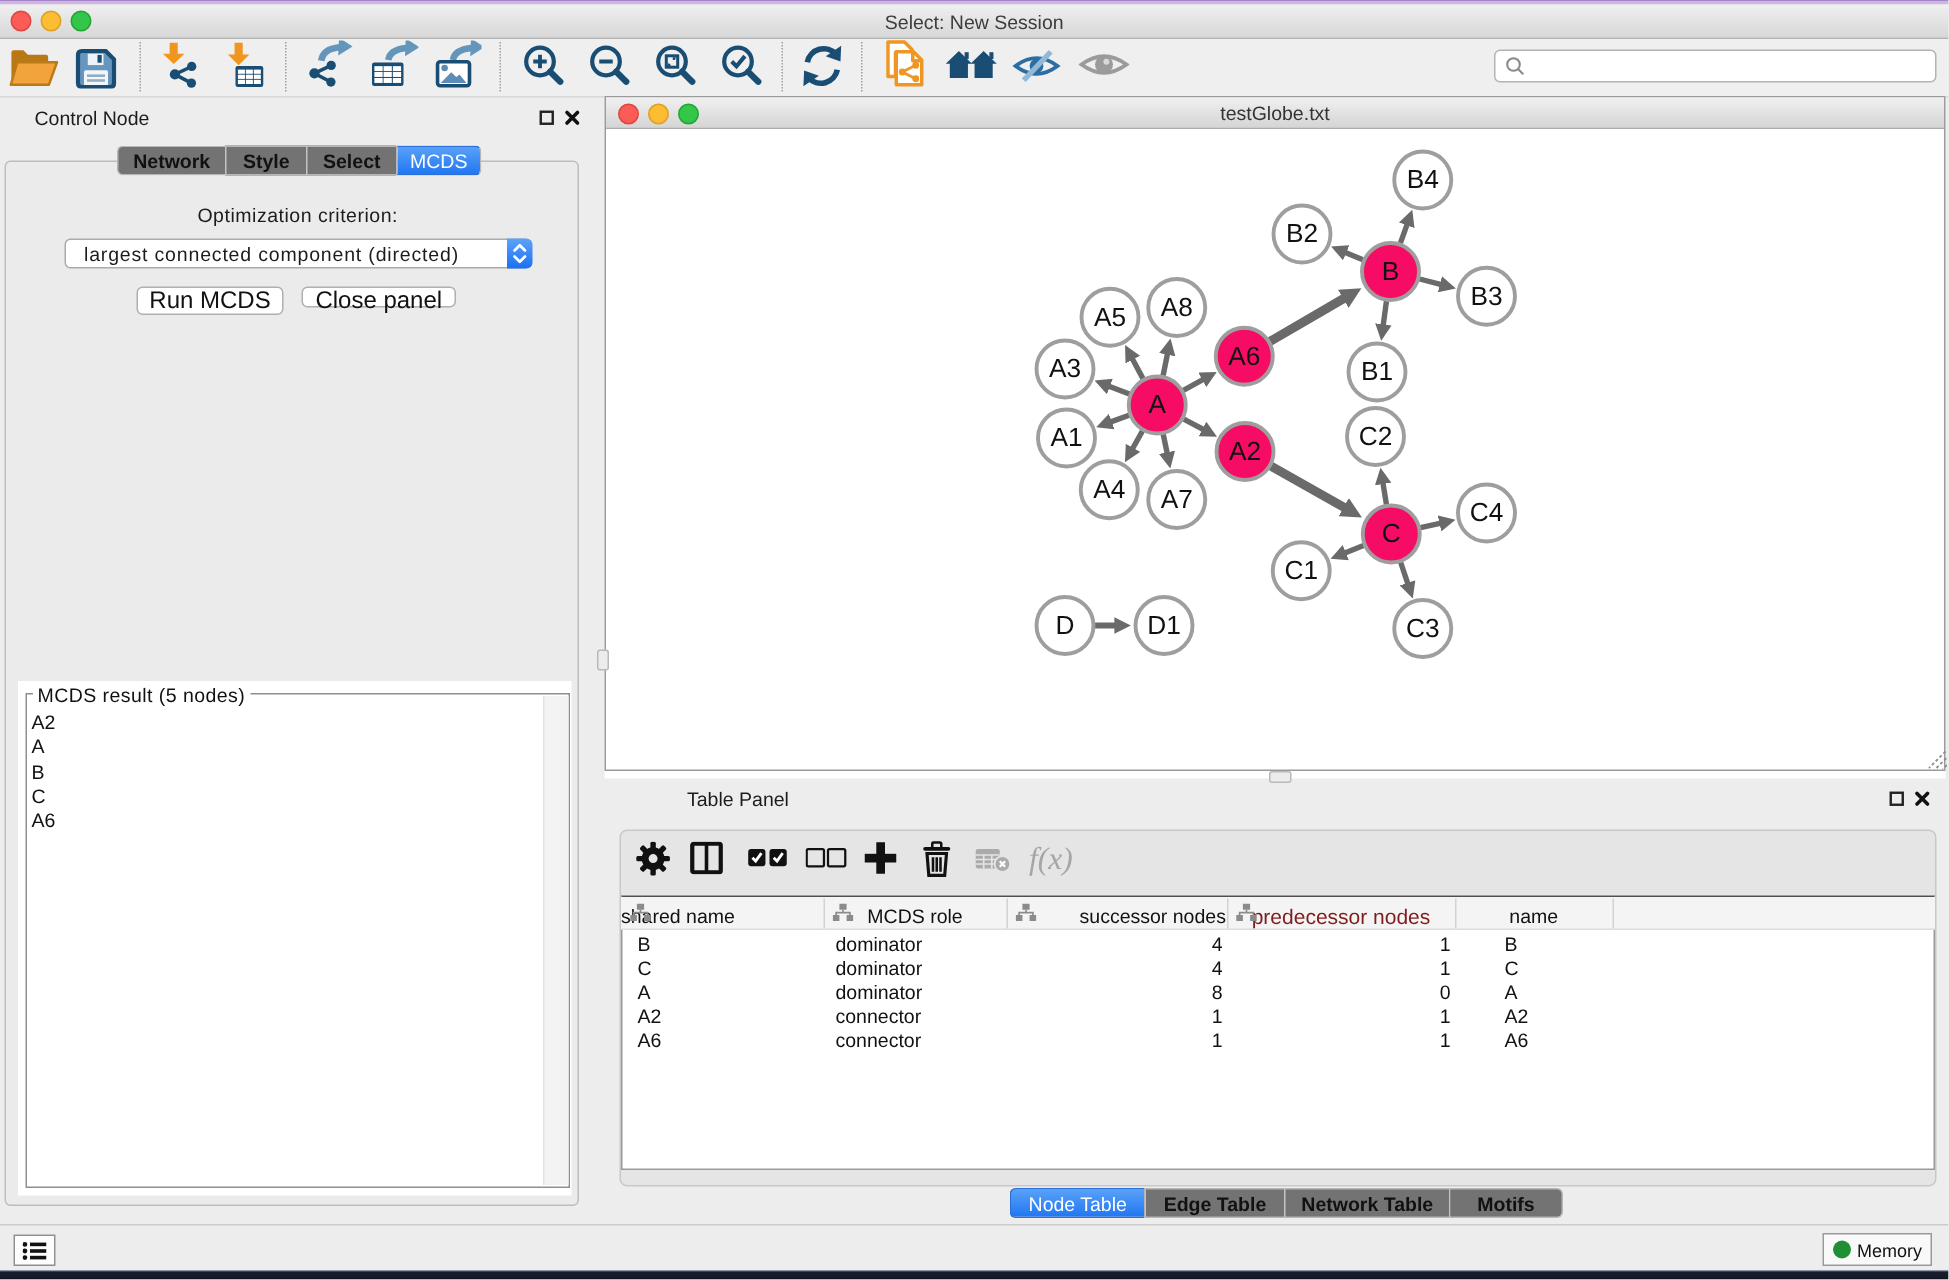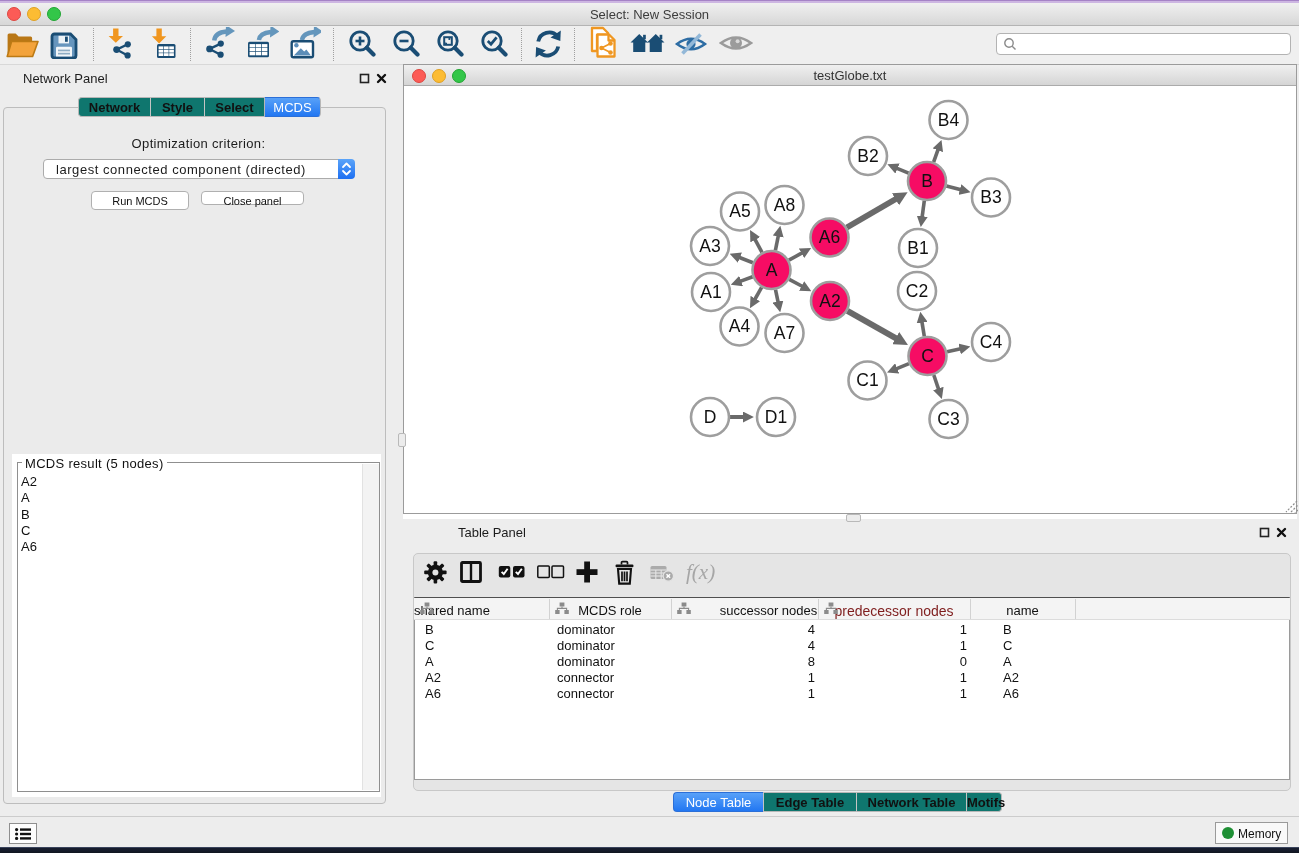--- a/index.html
+++ b/index.html
@@ -1,22 +1,22 @@
 <!DOCTYPE html>
 <html><head><meta charset="utf-8">
 <style>
 html,body{margin:0;padding:0;}
 body{width:1299px;height:853px;position:relative;overflow:hidden;background:#ededed;
  font-family:"Liberation Sans",sans-serif;-webkit-font-smoothing:antialiased;}
 .abs{position:absolute;}
 .txt13{font-size:13px;color:#1c1c1c;}
 .light{width:12px;height:12px;border-radius:50%;}
-.btn{background:#fff;border:1px solid #b0b0b0;border-radius:4px;font-size:11px;color:#111;
+.btn{background:#fff;border:1px solid #b0b0b0;border-radius:4px;font-size:16px;color:#111;
  text-align:center;box-sizing:border-box;}
-.tab{box-sizing:border-box;background:#0f766e;border-top:1px solid #b7b7b7;border-bottom:1px solid #b7b7b7;
+.tab{box-sizing:border-box;background:#737373;border-top:1px solid #b7b7b7;border-bottom:1px solid #b7b7b7;
  text-align:center;font-size:13px;color:#111;}
 .tabsel{background:linear-gradient(#58a1f8,#2277f2);color:#fff;border-color:#2b6fd8;}
 </style></head>
 <body>
 
 <div class="abs" style="left:0;top:0;width:1299px;height:3px;background:linear-gradient(#a583c6 0 1px,#cdb6e2 1px);"></div>
 
 <div class="abs" style="left:0;top:3px;width:1299px;height:22px;background:linear-gradient(#f0f0f0,#d7d7d7);border-bottom:1px solid #b4b4b4;"></div>
 <div class="abs light" style="left:7px;top:7px;background:#fc5b56;border:1px solid #dd4741;"></div>
 <div class="abs light" style="left:27px;top:7px;background:#fcbc33;border:1px solid #dfa023;"></div>
@@ -168,21 +168,21 @@
       <circle cx="18.6" cy="9.2" r="2" fill="#d8d8d8"></circle>
     </svg>
   </div>
 
 <div class="abs" style="left:996px;top:33px;width:293px;height:20px;background:#fff;border:1px solid #b3b3b3;border-radius:4px;"></div>
 <svg class="abs" style="left:1002px;top:36px;" width="16" height="16" viewBox="0 0 16 16" fill="none" stroke="#8a8a8a" stroke-width="1.4">
     <circle cx="7" cy="7" r="4.2"></circle>
     <line x1="10.2" y1="10.2" x2="13.5" y2="13.5"></line>
   </svg>
 
-<div class="abs txt13" style="left:23px;top:71px;">Network Panel</div>
+<div class="abs txt13" style="left:23px;top:71px;">Control Node</div>
 <svg class="abs" style="left:359px;top:73px;" width="11" height="11" viewBox="0 0 11 11">
     <rect x="1.5" y="1.5" width="8" height="8" fill="none" stroke="#222" stroke-width="1.6"></rect>
   </svg>
 <svg class="abs" style="left:376px;top:73px;" width="11" height="11" viewBox="0 0 11 11" stroke="#111" stroke-width="2.4" stroke-linecap="round">
     <line x1="2" y1="2" x2="9" y2="9"></line>
     <line x1="9" y1="2" x2="2" y2="9"></line>
   </svg>
 
 <div class="abs" style="left:3px;top:107px;width:383px;height:697px;background:#ebebeb;border:1px solid #bdbdbd;border-radius:4px;box-sizing:border-box;"></div>
 
@@ -455,21 +455,21 @@
     <div class="abs" style="left:425px;top:686px;font-size:13px;color:#111;">A6</div>
     <div class="abs" style="left:557px;top:686px;font-size:13px;color:#111;">connector</div>
     <div class="abs" style="left:700px;top:686px;width:115px;text-align:right;font-size:13px;color:#111;">1</div>
     <div class="abs" style="left:850px;top:686px;width:117px;text-align:right;font-size:13px;color:#111;">1</div>
     <div class="abs" style="left:1003px;top:686px;font-size:13px;color:#111;">A6</div>
   </div>
 
 <div class="abs tab tabsel" style="left:673px;top:792px;width:90px;height:20px;line-height:19px;border-left:1px solid #2b6fd8;border-radius:4px 0 0 4px;">Node Table</div>
 <div class="abs tab" style="left:763px;top:792px;width:93px;height:20px;line-height:19px;border-left:1px solid #c4c4c4;font-weight:700;">Edge Table</div>
 <div class="abs tab" style="left:856px;top:792px;width:110px;height:20px;line-height:19px;border-left:1px solid #c4c4c4;font-weight:700;">Network Table</div>
-<div class="abs tab" style="left:966px;top:792px;width:36px;height:20px;line-height:19px;border-left:1px solid #c4c4c4;border-right:1px solid #b7b7b7;border-radius:0 4px 4px 0;font-weight:700;">Motifs</div>
+<div class="abs tab" style="left:966px;top:792px;width:76px;height:20px;line-height:19px;border-left:1px solid #c4c4c4;border-right:1px solid #b7b7b7;border-radius:0 4px 4px 0;font-weight:700;">Motifs</div>
 
 <div class="abs" style="left:0;top:816px;width:1299px;height:31px;background:#ededed;border-top:1px solid #cccccc;"></div>
 <div class="abs" style="left:9px;top:823px;width:28px;height:21px;background:#fdfdfd;border:1px solid #8f8f8f;box-sizing:border-box;"></div>
 <svg class="abs" style="left:15px;top:828px;" width="16" height="12" viewBox="0 0 16 12">
     <g fill="#111">
       <circle cx="1.6" cy="1.6" r="1.6"></circle>
       <circle cx="1.6" cy="6" r="1.6"></circle>
       <circle cx="1.6" cy="10.4" r="1.6"></circle>
       <rect x="5" y="0.4" width="11" height="2.4"></rect>
       <rect x="5" y="4.8" width="11" height="2.4"></rect>

